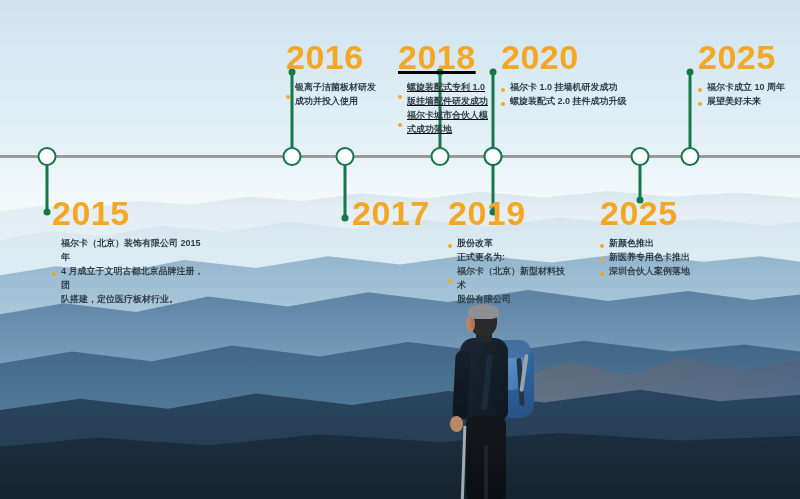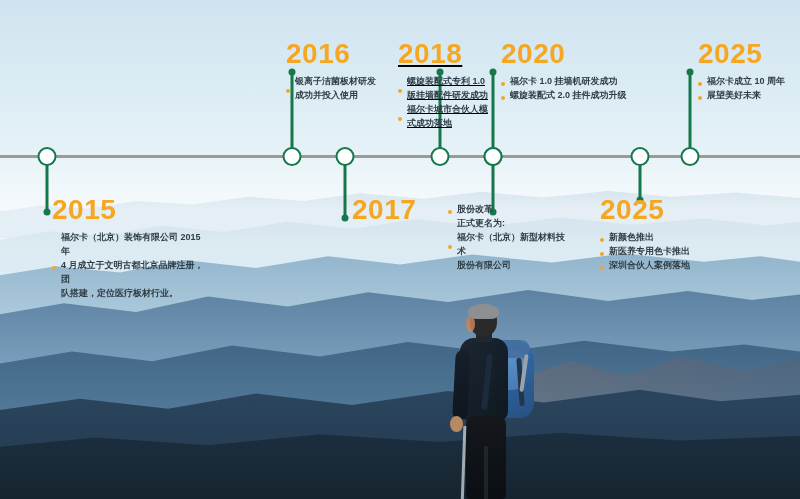--- a/index.html
+++ b/index.html
@@ -77,21 +77,21 @@
   .hk-stick{position:absolute;left:22px;top:120px;width:3px;height:79px;background:#b9c2c9;opacity:.85;transform:rotate(2deg);}
 
   
   .axis{position:absolute;left:0;top:155px;width:800px;height:3px;background:#9a9a9a;}
   .node{position:absolute;top:147px;width:19px;height:19px;border-radius:50%;
     background:#ffffff;border:2.5px solid #16774a;box-sizing:border-box;transform:translateX(-50%);}
   .stem{position:absolute;width:3px;background:#16774a;transform:translateX(-50%);}
   .stemdot{position:absolute;width:7px;height:7px;border-radius:50%;background:#16774a;transform:translate(-50%,-50%);}
 
   .entry{position:absolute;}
-  .year{font-size:28px;font-weight:700;color:#F5A623;line-height:1;letter-spacing:.5px;}
+  .year{font-size:34px;font-weight:700;color:#F5A623;line-height:1;letter-spacing:.5px;}
   .bullets{margin-top:6px;}
   .bline{display:flex;align-items:center;font-size:9px;line-height:14px;color:#2f3e46;font-weight:700;}
   .bdot{flex:0 0 auto;width:4px;height:4px;border-radius:50%;background:#F5A623;margin:5px 5px 0 0;}
   .btext{white-space:pre-line;}
 </style>
 </head>
 <body>
 
 <div id="stage">
 
@@ -176,20 +176,21 @@
             <span class="bdot"></span>
             <span class="btext">福尔卡城市合伙人模
 式成功落地</span>
           </div>
         </div>
       </div>
       <div class="stem" style="left: 493px; top: 155px; height: 57px;"></div>
       <div class="stemdot" style="left: 493px; top: 212px;"></div>
       <div class="node" style="left: 493px;"></div>
       <div class="entry" style="left: 448px; top: 196px; width: 120px;">
+        <div class="year">2019</div>
         <div class="bullets">
           <div class="bline">
             <span class="bdot"></span>
             <span class="btext">股份改革</span>
           </div>
           <div class="bline">
             <span class="bdot"></span>
             <span class="btext">正式更名为:
 福尔卡（北京）新型材料技术
 股份有限公司</span>

